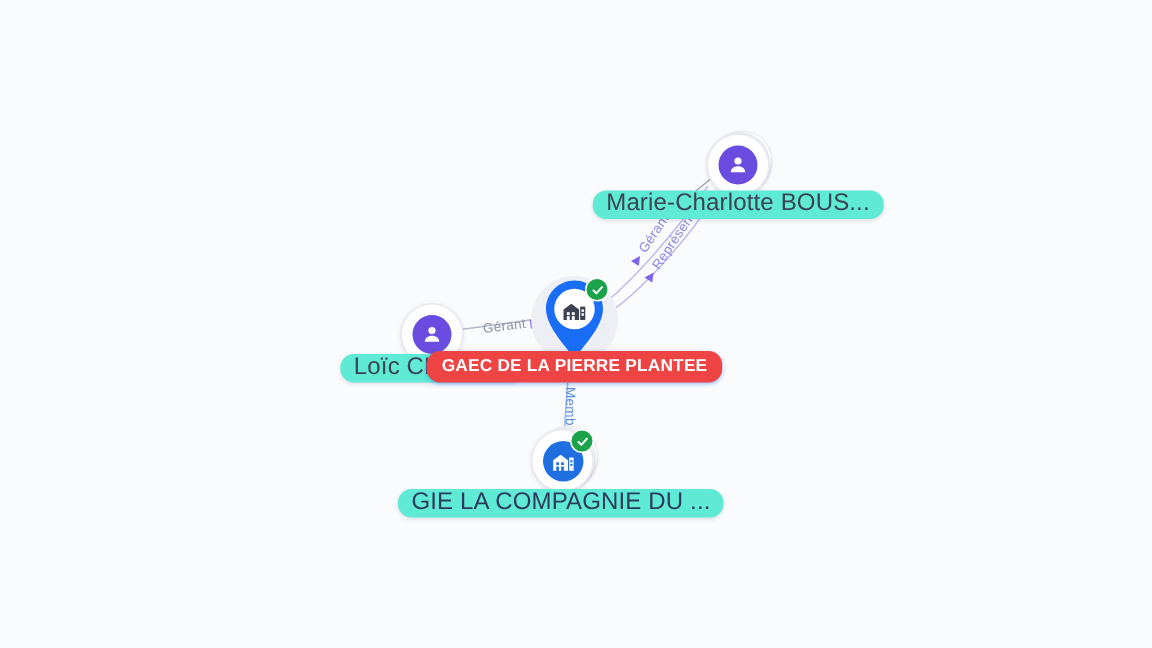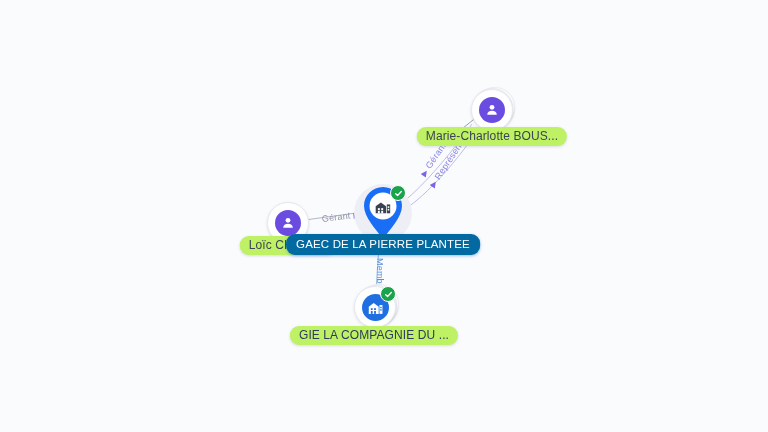--- a/index.html
+++ b/index.html
@@ -126,38 +126,39 @@
     justify-content: center;
     z-index: 6;
   }
   .badge-check svg { display: block; }
 
   
   .node-label {
     position: absolute;
     transform: translate(-50%, 0);
     white-space: nowrap;
-    background: #bef264;
+    background: #5eead4;
     color: #3c4257;
     border-radius: 9px;
     padding: 3px 9px 4px;
-    font-size: 12px;
+    font-size: 16px;
     line-height: 12px;
     box-shadow: 0 1px 3px rgba(40,50,80,.16);
     letter-spacing: .1px;
   }
   .node-label.dark-blue { color: #2d3a5c; }
   .node-label.selected {
-    background: #0369a1;
+    background: #ef4444;
     color: #ffffff;
     box-shadow: 0 1px 3px rgba(26,110,245,.45);
     font-size: 11.5px;
     padding: 4px 10px 5px;
     z-index: 20;
     letter-spacing: .15px;
+    font-weight: bold;
   }
 
   
   .edge-label {
     position: absolute;
     white-space: nowrap;
     font-size: 9px;
     line-height: 10px;
     color: #8e93a6;
     letter-spacing: .2px;

